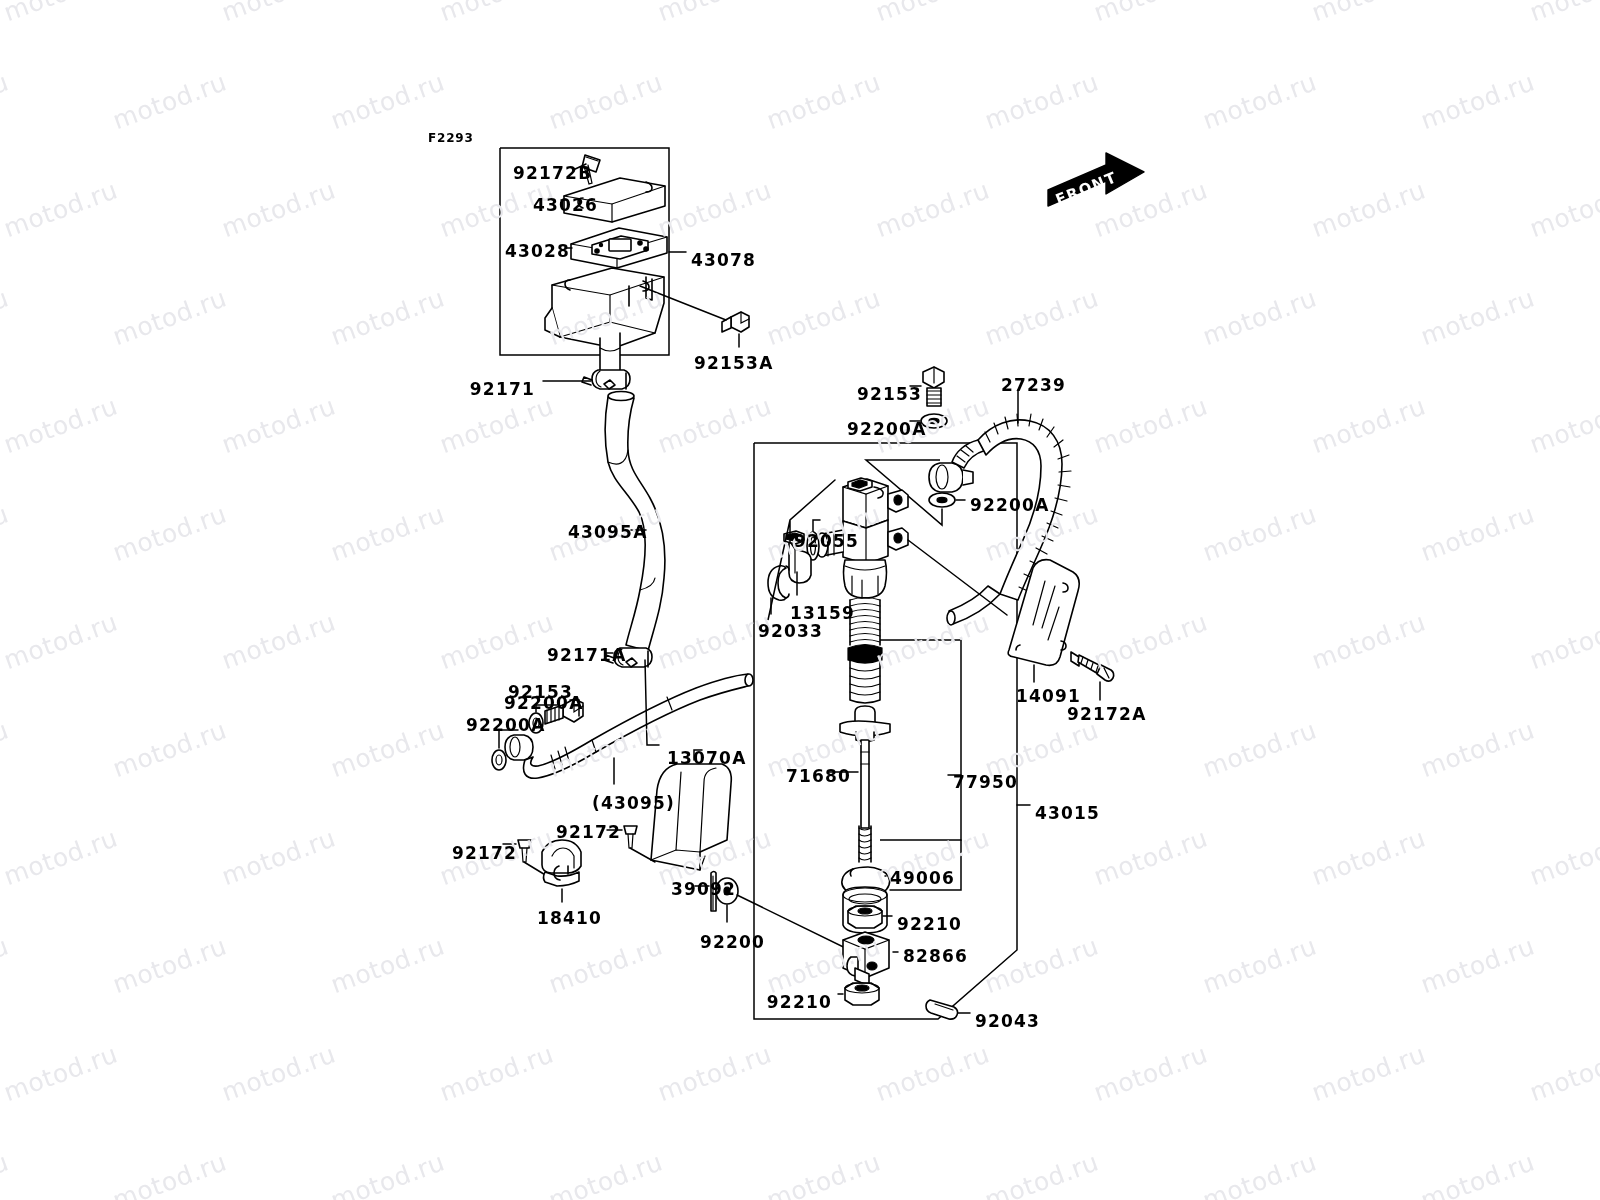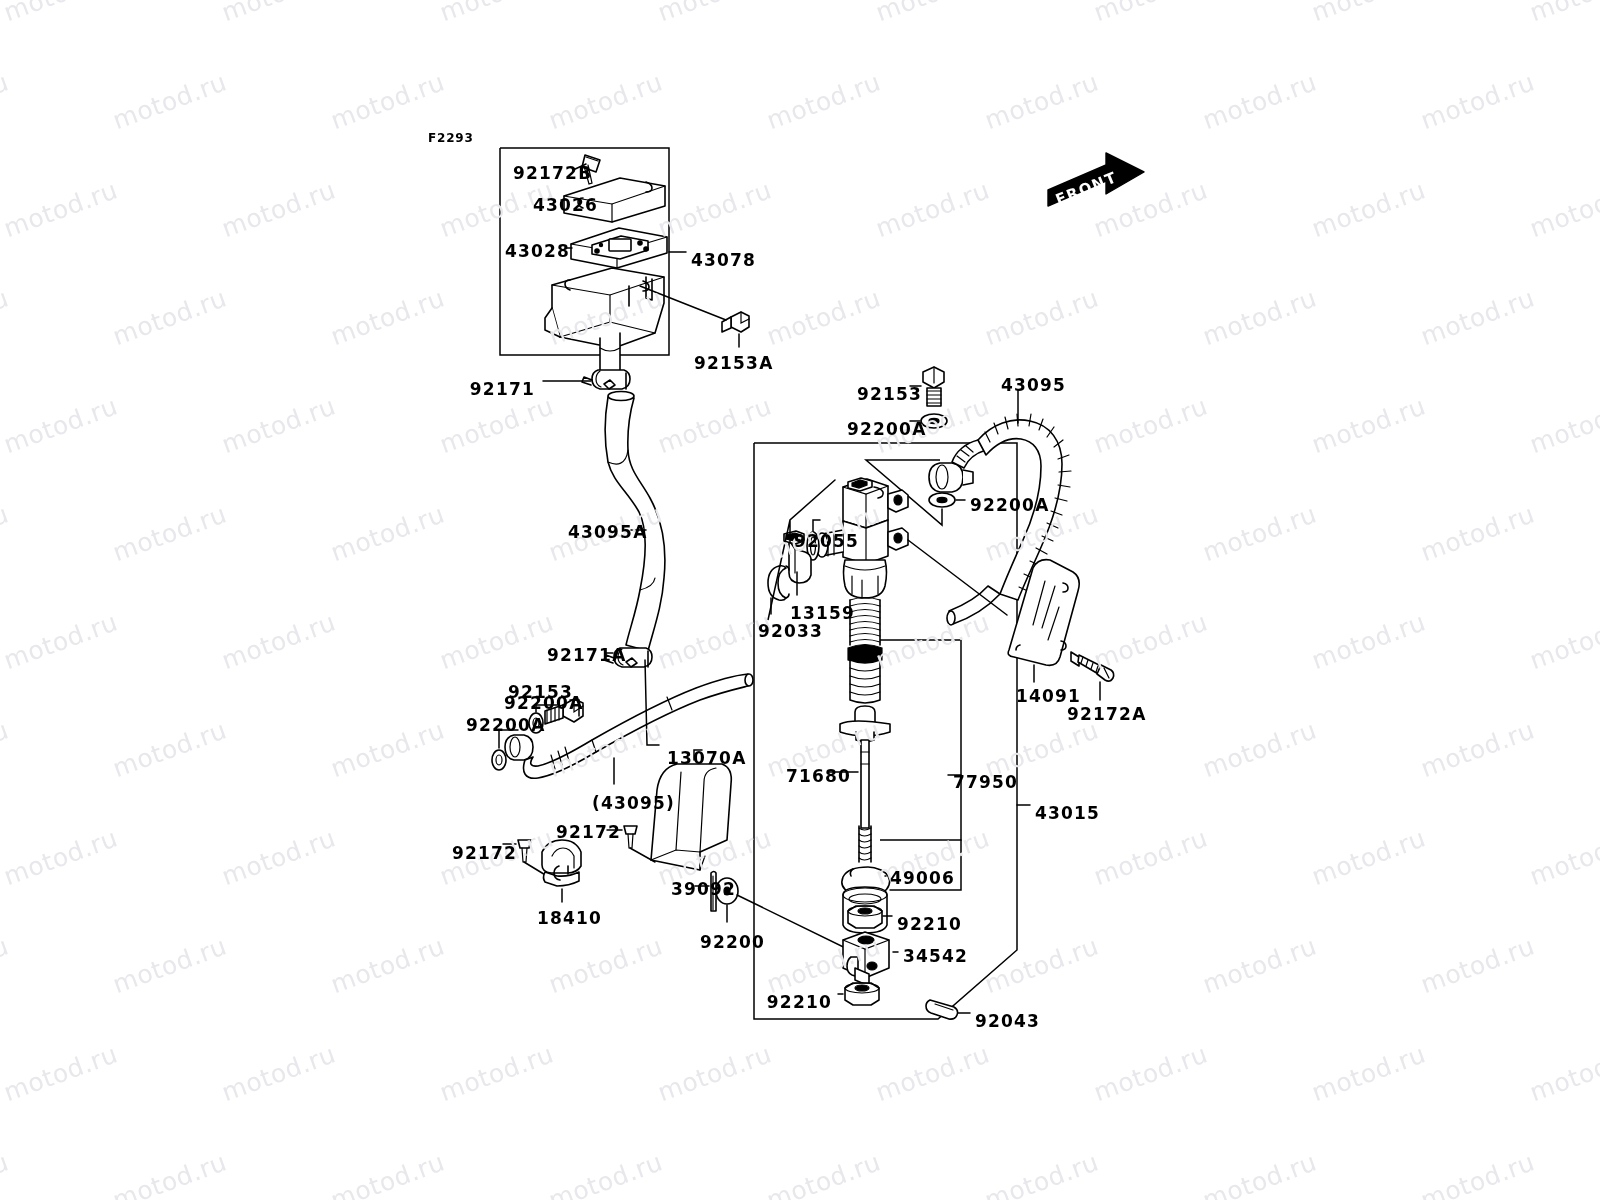--- a/index.html
+++ b/index.html
@@ -567,30 +567,30 @@
       <div class="lbl" style="left: 466px; top: 717px;">92200A</div>
       <div class="lbl" style="left: 667px; top: 750px;">13070A</div>
       <div class="lbl" style="left: 592px; top: 795px;">(43095)</div>
       <div class="lbl" style="left: 556px; top: 824px;">92172</div>
       <div class="lbl" style="left: 452px; top: 845px;">92172</div>
       <div class="lbl" style="left: 537px; top: 910px;">18410</div>
       <div class="lbl" style="left: 671px; top: 881px;">39092</div>
       <div class="lbl" style="left: 700px; top: 934px;">92200</div>
       <div class="lbl" style="left: 857px; top: 386px;">92153</div>
       <div class="lbl" style="left: 847px; top: 421px;">92200A</div>
-      <div class="lbl" style="left: 1001px; top: 377px;">43095</div>
+      <div class="lbl" style="left: 1001px; top: 377px;">27239</div>
       <div class="lbl" style="left: 970px; top: 497px;">92200A</div>
       <div class="lbl" style="left: 794px; top: 533px;">92055</div>
       <div class="lbl" style="left: 790px; top: 605px;">13159</div>
       <div class="lbl" style="left: 758px; top: 623px;">92033</div>
       <div class="lbl" style="left: 1016px; top: 688px;">14091</div>
       <div class="lbl" style="left: 1067px; top: 706px;">92172A</div>
       <div class="lbl" style="left: 786px; top: 768px;">71680</div>
       <div class="lbl" style="left: 953px; top: 774px;">77950</div>
       <div class="lbl" style="left: 1035px; top: 805px;">43015</div>
       <div class="lbl" style="left: 890px; top: 870px;">49006</div>
       <div class="lbl" style="left: 897px; top: 916px;">92210</div>
-      <div class="lbl" style="left: 903px; top: 948px;">34542</div>
+      <div class="lbl" style="left: 903px; top: 948px;">82866</div>
       <div class="lbl r" style="left: 832px; top: 994px;">92210</div>
       <div class="lbl" style="left: 975px; top: 1013px;">92043</div>
     </div>
 
 </div>
 
 </body></html>

